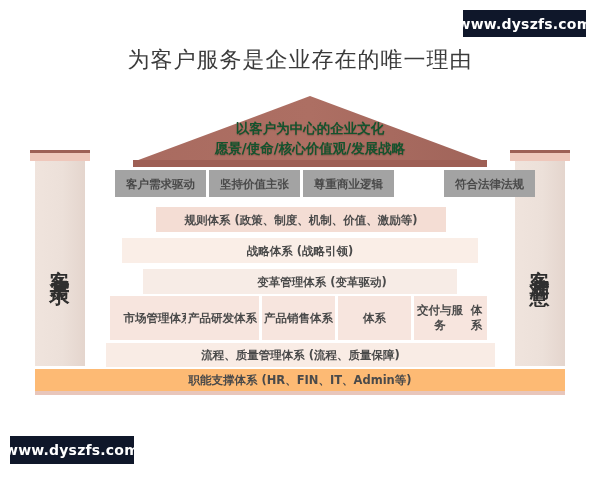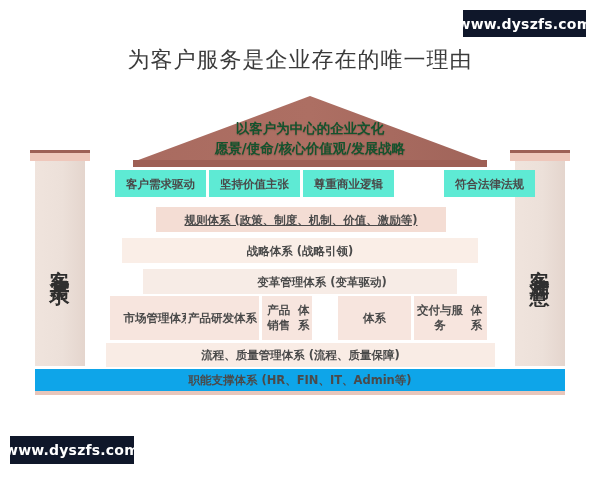--- a/index.html
+++ b/index.html
@@ -141,32 +141,31 @@
     font-weight: bold;
     color: #4a4a4a;
     box-sizing: border-box;
     line-height: 14px;
   }
 
   
   .r1 {
     top: 170px;
     height: 27px;
-    background: #5eead4;
+    background: #a3a3a3;
     font-size: 11.5px;
   }
   #r1-0 { left: 115px; width: 91px; }
   #r1-1 { left: 209px; width: 91px; }
   #r1-2 { left: 303px; width: 91px; }
   #r1-3 { left: 396px; width: 91px; margin-left: 48px; }
 
   #bar-rules {
     left: 156px; top: 207px; width: 290px; height: 25px;
     background: #f4ddd4;
-    text-decoration: underline;
   }
   #bar-strategy {
     left: 122px; top: 238px; width: 356px; height: 25px;
     background: #faeee7;
   }
   #bar-change {
     left: 143px; top: 269px; width: 314px; height: 25px;
     background: #f7ece6;
     padding-left: 44px;
   }
@@ -174,31 +173,31 @@
   
   .r5 {
     top: 296px;
     height: 44px;
     background: #f7e5de;
     font-size: 11.5px;
     line-height: 15px;
   }
   #r5-0 { left: 110px; width: 96px; }
   #r5-1 { left: 186px; width: 73px; }
-  #r5-2 { left: 262px; width: 50px; }
+  #r5-2 { left: 262px; width: 73px; }
   #r5-3 { left: 338px; width: 73px; }
   #r5-4 { left: 414px; width: 73px; }
 
   #bar-process {
     left: 106px; top: 343px; width: 389px; height: 24px;
     background: #f9ece5;
   }
   #bar-support {
     left: 35px; top: 369px; width: 530px; height: 26px;
-    background: #0ea5e9;
+    background: #fdba74;
     border-bottom: 4px solid #e8c6bb;
   }
 </style>
 </head>
 <body>
 
 <div id="stage">
 
   <div class="watermark" id="wm-top">www.dyszfs.com</div>
 

